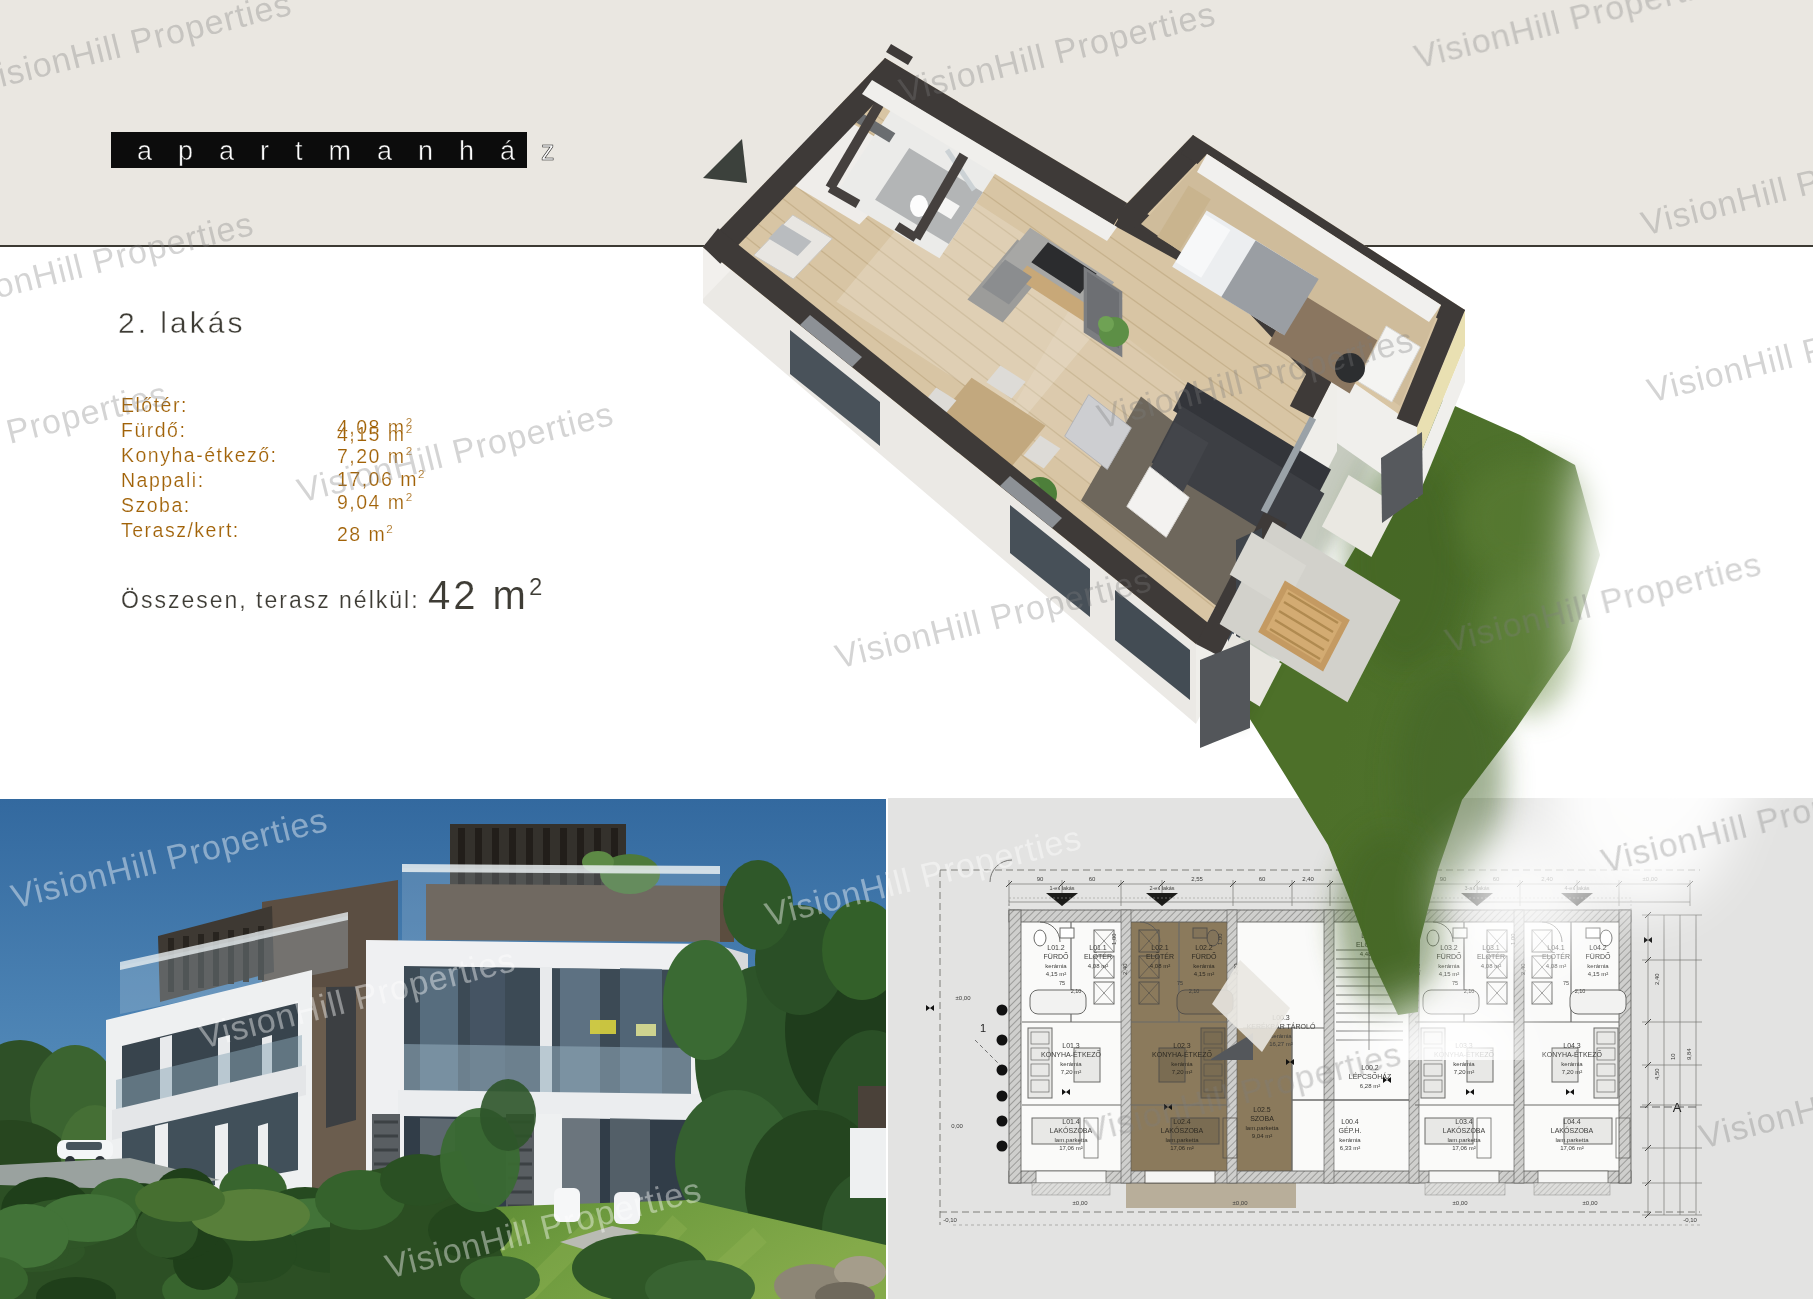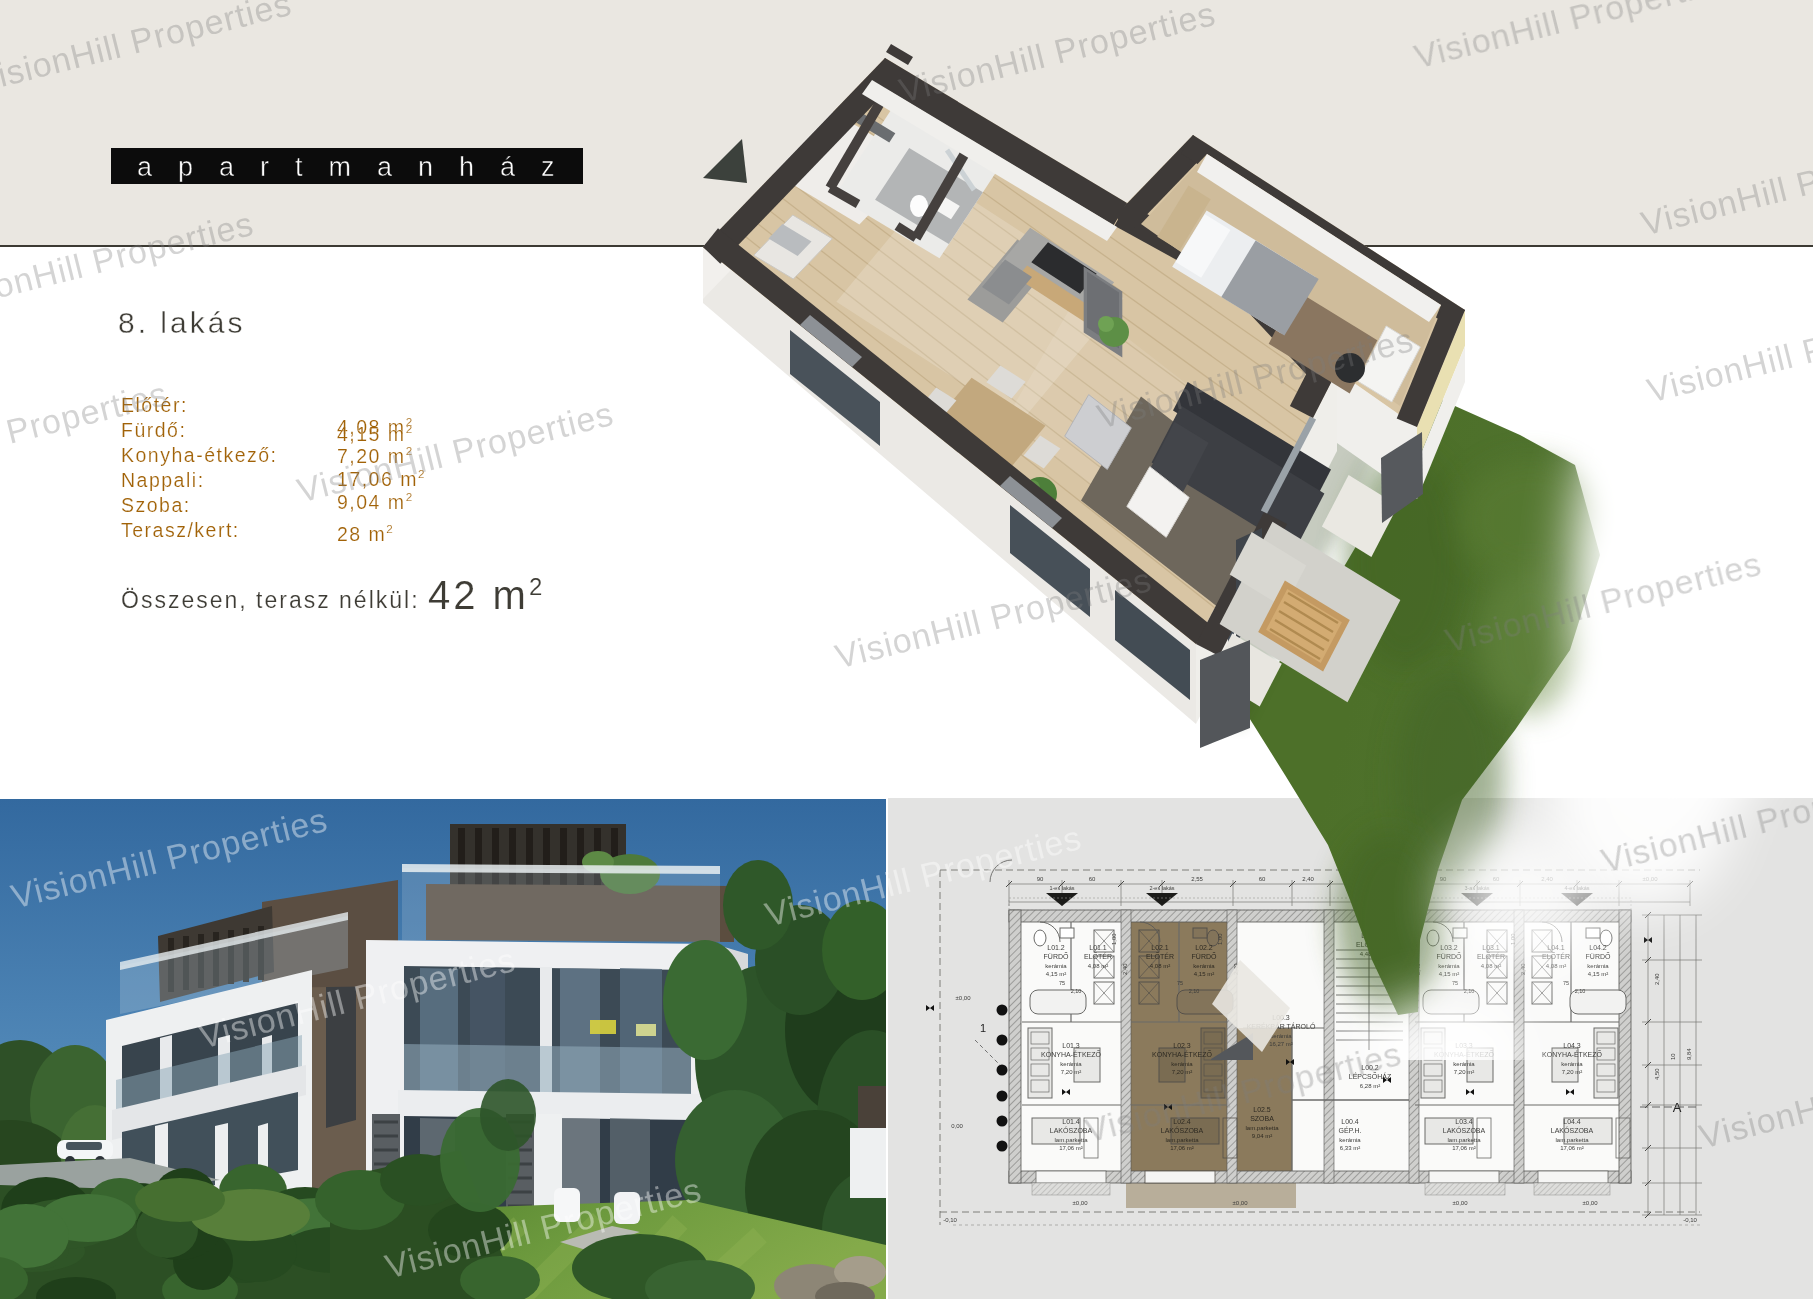--- a/index.html
+++ b/index.html
@@ -1,19 +1,19 @@
 <!DOCTYPE html>
 <html><head>
 <meta charset="utf-8">
 <style>
 html,body{margin:0;padding:0;background:#fff}
 #page{position:relative;width:1813px;height:1299px;background:#ffffff;overflow:hidden;font-family:"Liberation Sans",sans-serif}
 #band{position:absolute;left:0;top:0;width:1813px;height:245px;background:#eae7e1;border-bottom:2px solid #3c3a33}
 #title{position:absolute;left:113px;top:76px;color:#1c1c1c;font-size:63px;letter-spacing:9px;white-space:nowrap;-webkit-text-stroke:1.6px #eae7e1}
-#bar{position:absolute;left:111px;top:148px;width:472px;height:36px;background:#0c0c0c}
+#bar{position:absolute;left:111px;top:132px;width:416px;height:36px;background:#0c0c0c}
 #bar span{position:absolute;left:26px;top:4px;color:#fdfdfd;font-size:27px;letter-spacing:26px;white-space:nowrap;-webkit-text-stroke:0.5px #0c0c0c}
 #lakas{position:absolute;left:118px;top:306px;color:#3e3c35;font-size:30px;letter-spacing:3px;-webkit-text-stroke:0.4px #ffffff}
 .rooms{position:absolute;left:121px;top:393px;width:420px;color:#a16207;font-size:19.5px;letter-spacing:1.5px;line-height:25px;white-space:nowrap;-webkit-text-stroke:0.2px #ffffff}
 .tot{position:absolute;left:121px;color:#3e3c35;font-size:23px;letter-spacing:2px;white-space:nowrap;-webkit-text-stroke:0.2px #ffffff}.tot b{position:relative;top:1px}
 .tot b{font-weight:normal;font-size:40px;letter-spacing:3px}
 sup{font-size:60%}
 .wm{position:absolute;color:rgba(125,125,125,0.33);font-size:34px;letter-spacing:1px;white-space:nowrap;transform:rotate(-14deg);transform-origin:left center}
 .wmw{color:rgba(255,255,255,0.42)}
 </style>
 </head>
@@ -824,21 +824,21 @@
 <polygon points="1240.0,960.0 1290.0,1008.0 1262.0,1052.0 1212.0,1004.0" fill="#e9e7e1" opacity="0.9"></polygon>
 
 <polygon points="703,178 742,139 747,183" fill="#3c413c"></polygon>
 </svg>
 
 
 <div id="bar">
       <span>apartmanház</span>
     </div>
 
-<div id="lakas">8. lakás</div>
+<div id="lakas">2. lakás</div>
 
 <div class="rooms">
 Előtér:<span style="position:absolute;left:216px;top:16px">4,08 m<sup>2</sup></span><br>
 Fürdő:<span style="position:absolute;left:216px;top:22.7px">4,15 m<sup>2</sup></span><br>
 Konyha-étkező:<span style="position:absolute;left:216px;top:45.4px">7,20 m<sup>2</sup></span><br>
 Nappali:<span style="position:absolute;left:216px;top:68.1px">17,06 m<sup>2</sup></span><br>
 Szoba:<span style="position:absolute;left:216px;top:90.8px">9,04 m<sup>2</sup></span><br>
 Terasz/kert:<span style="position:absolute;left:216px;top:123px">28 m<sup>2</sup></span>
 </div>
 

